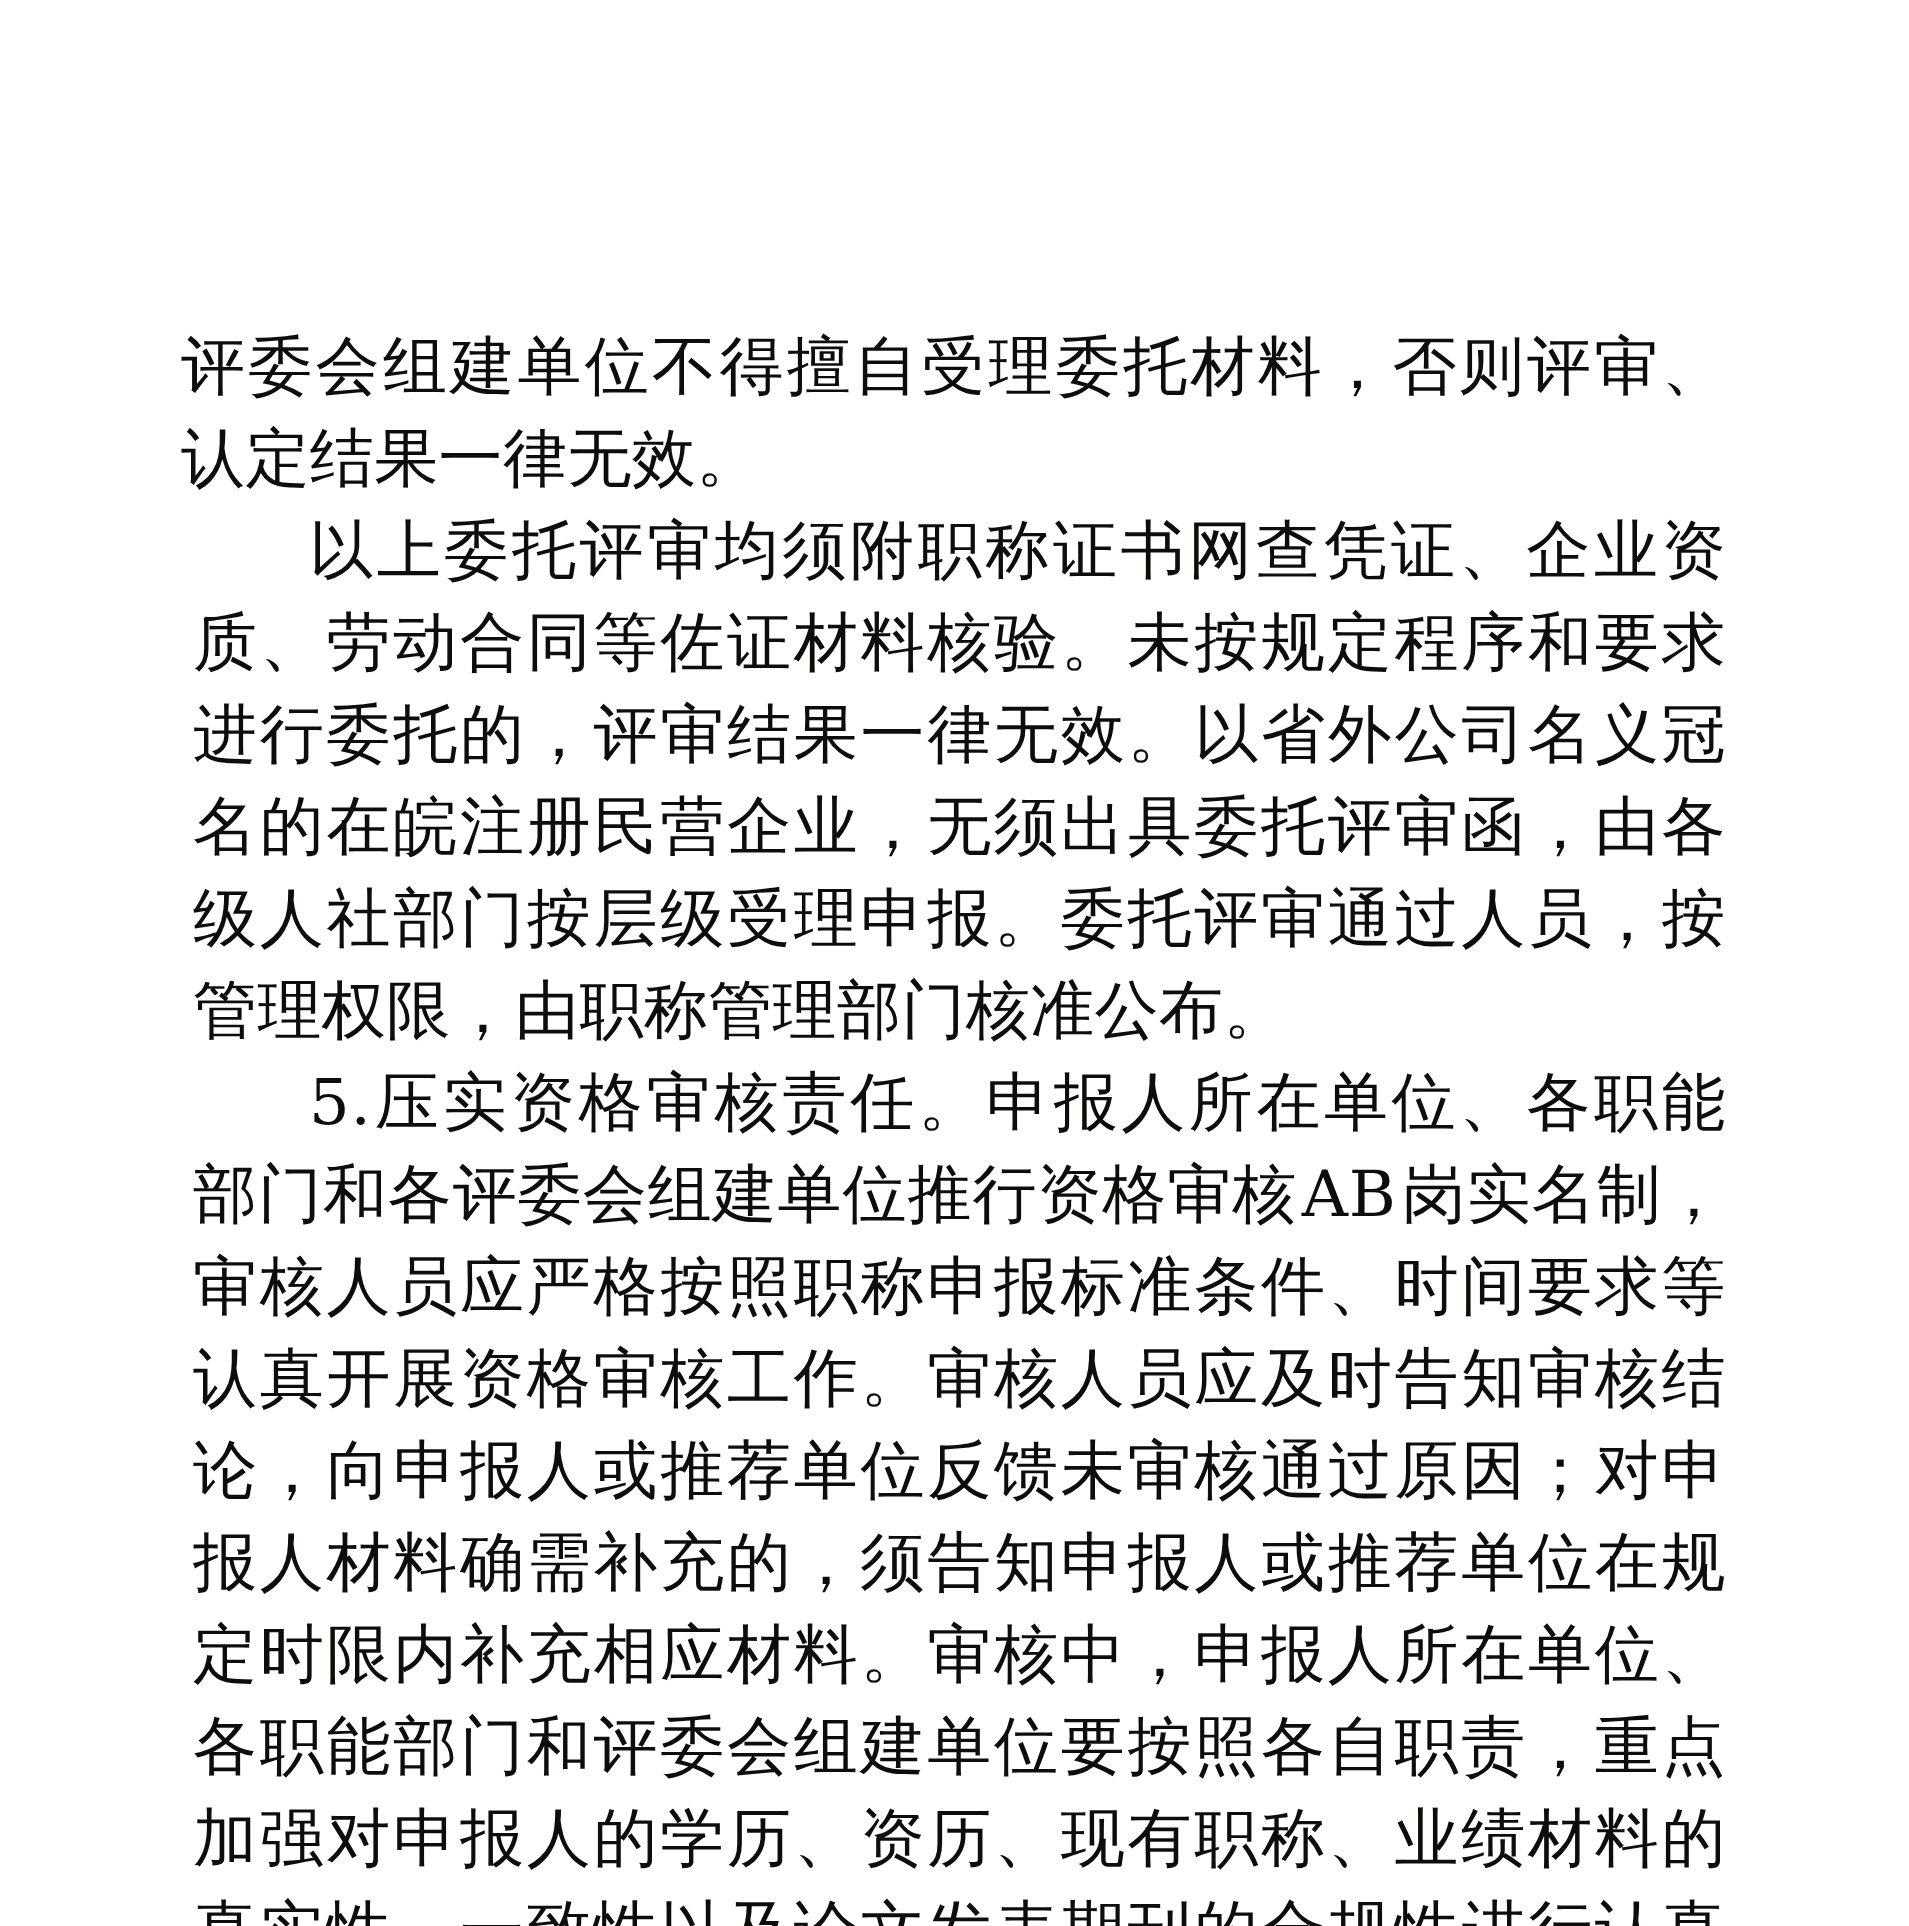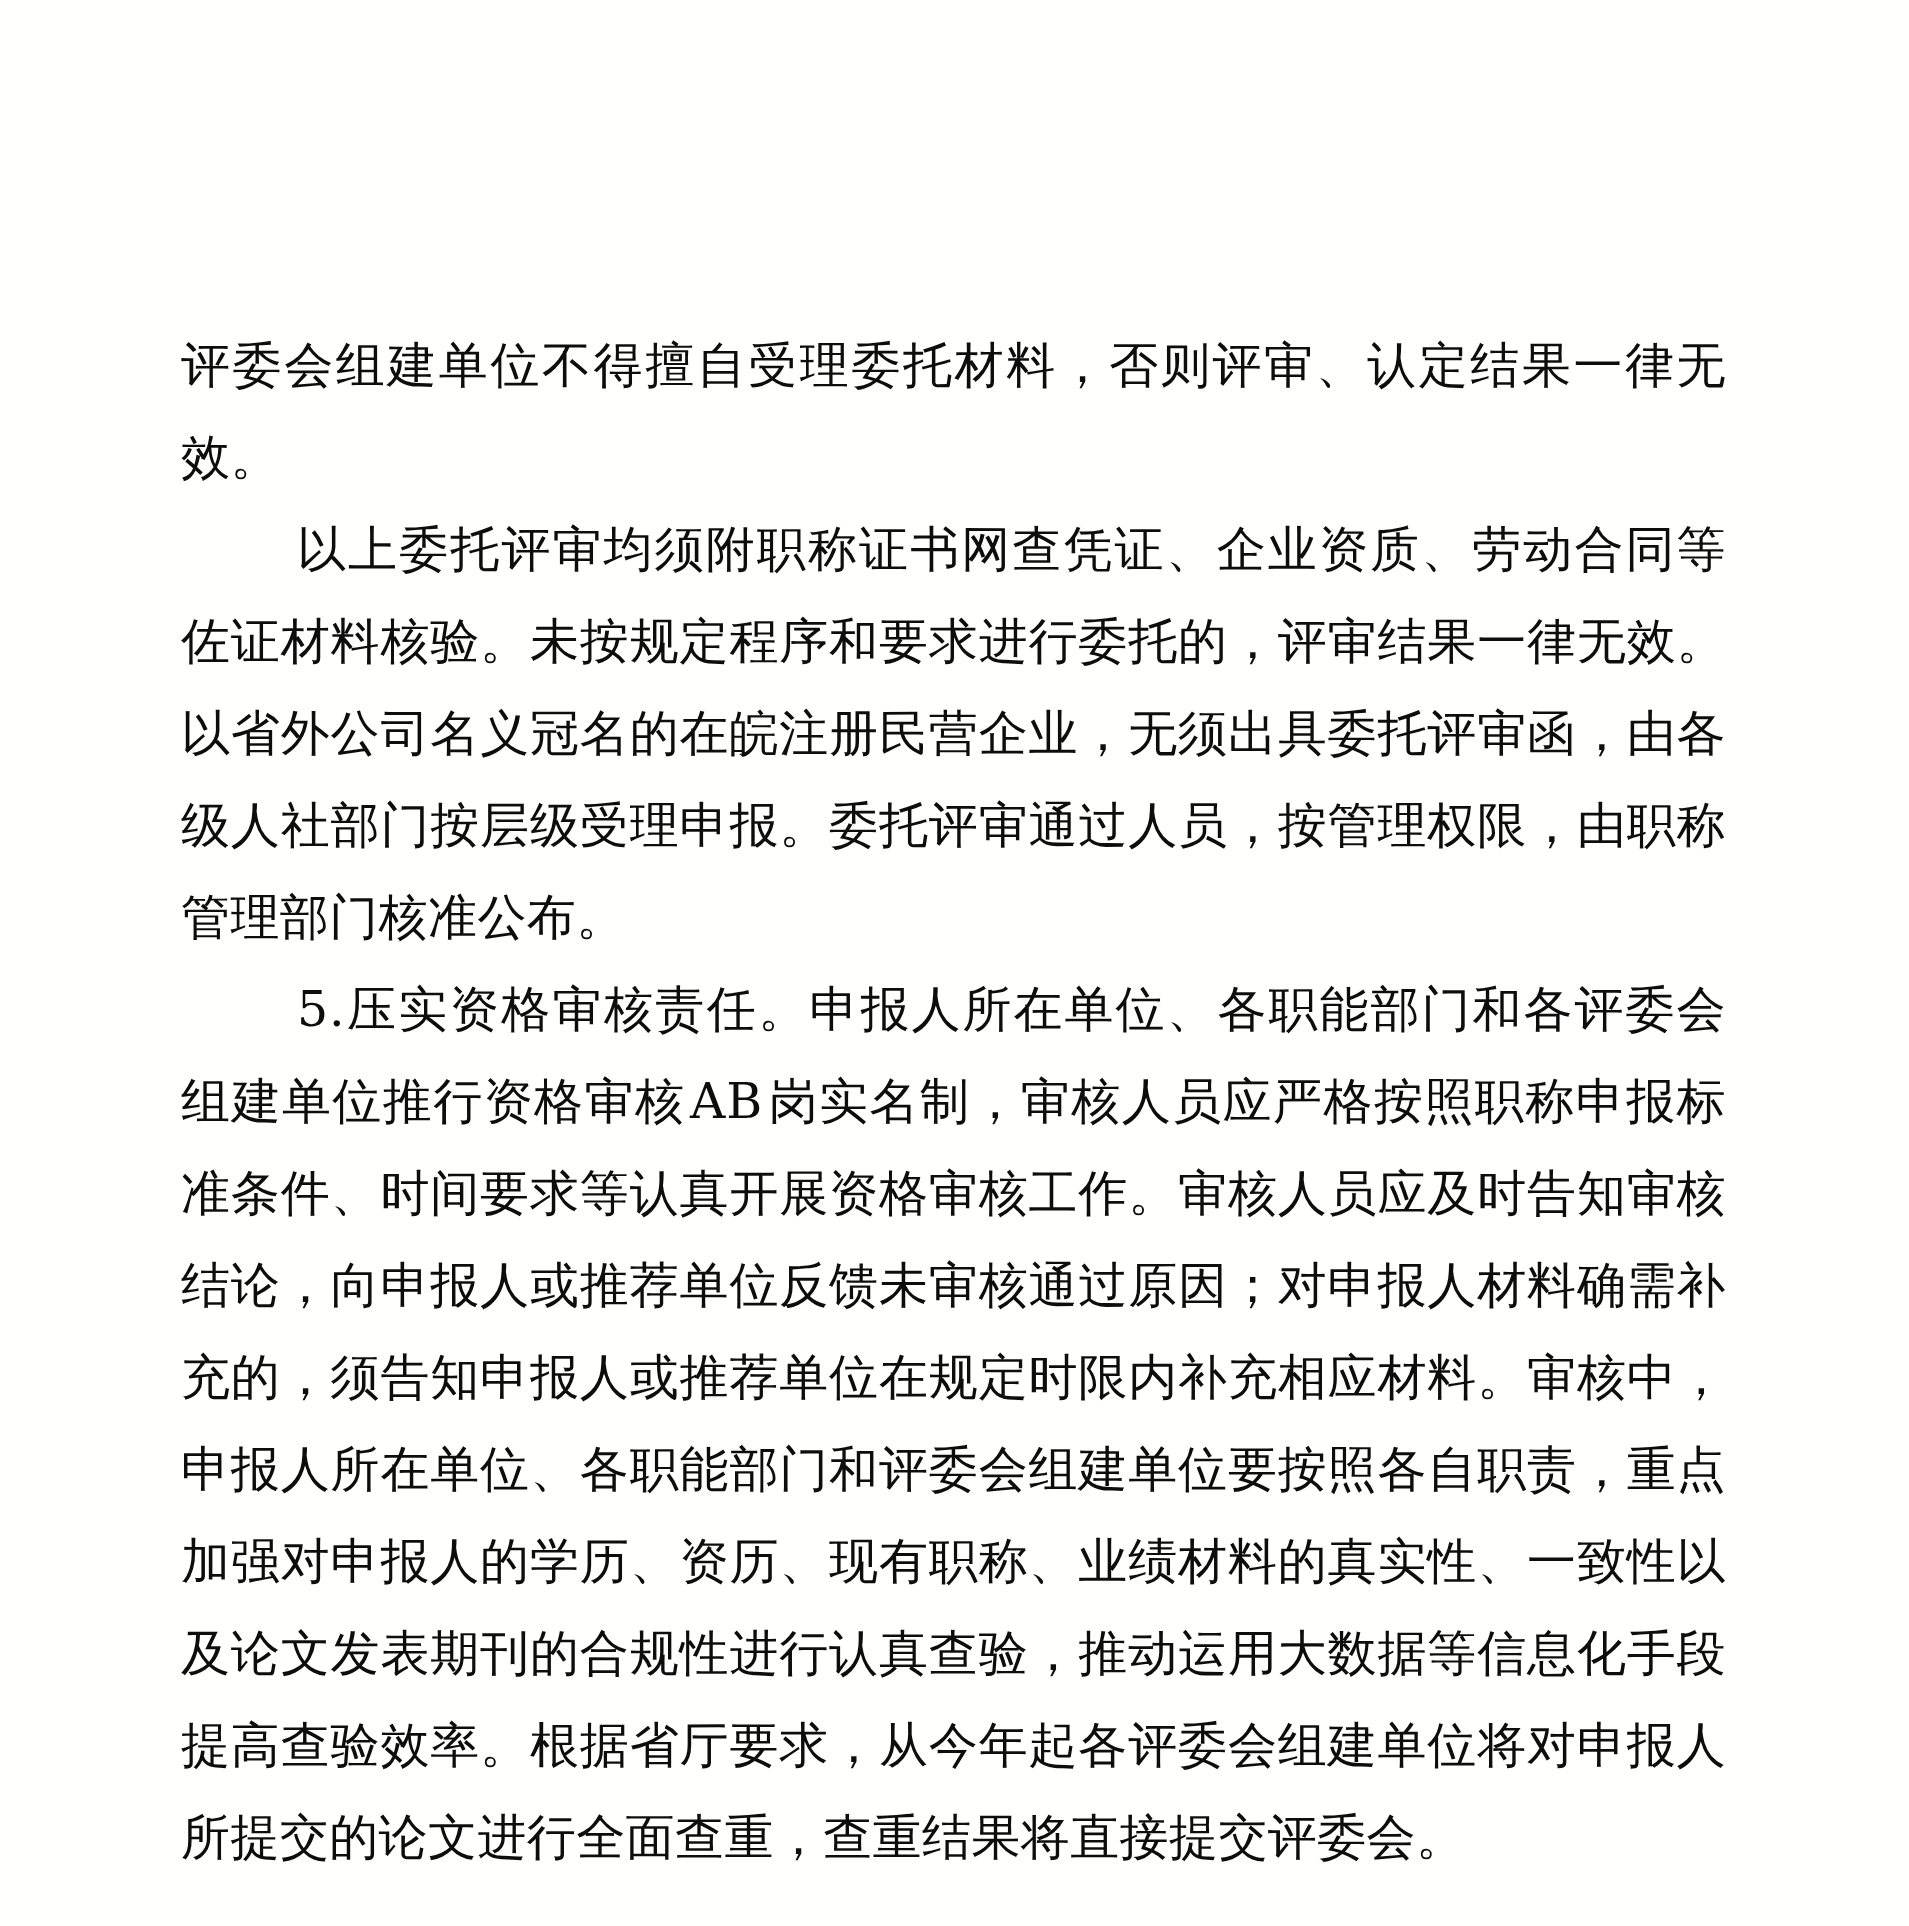--- a/index.html
+++ b/index.html
@@ -20,32 +20,33 @@
   }
   .content {
     position: absolute;
     left: 181px;
     top: 320px;
     width: 1545px;
   }
   p.para {
     margin: 0;
     padding: 0;
-    font-size: 49px;
+    font-size: 64px;
     line-height: 92px;
     color: #0d0d0d;
     text-align: justify;
     text-justify: inter-ideograph;
     letter-spacing: 0.4px;
     font-family: "DejaVu Serif", "Liberation Serif", serif;
     font-weight: 500;
     -webkit-font-smoothing: none;
   }
   p.indent {
     text-indent: 116px;
+    margin-left: 12px;
   }
   .bold-lead {
     font-weight: normal;
     letter-spacing: 0.8px;
   }
   .latin {
     font-family: "DejaVu Serif", "Liberation Serif", serif;
     font-weight: normal;
     letter-spacing: 0.8px;
     padding: 0 4.6px;

